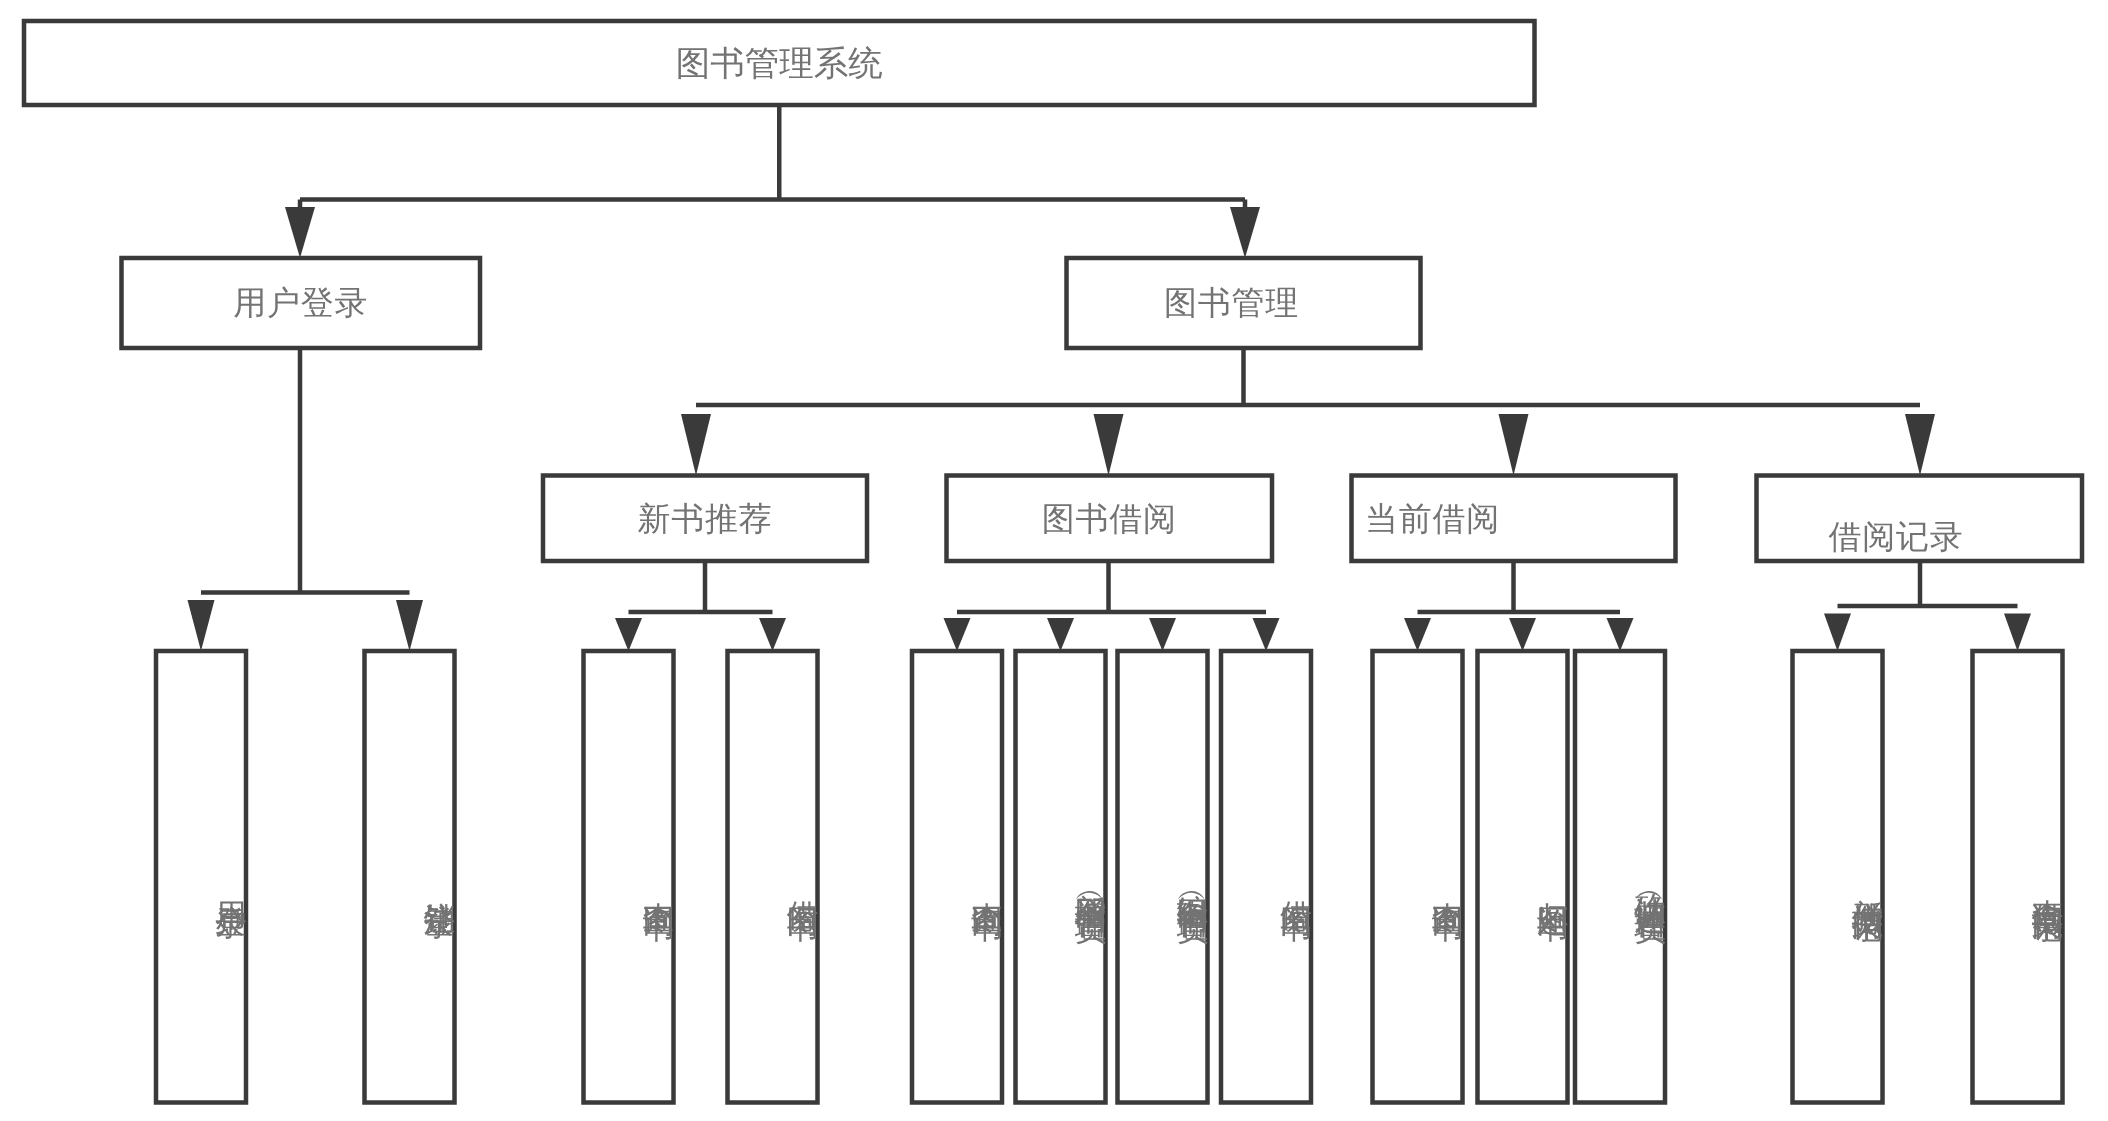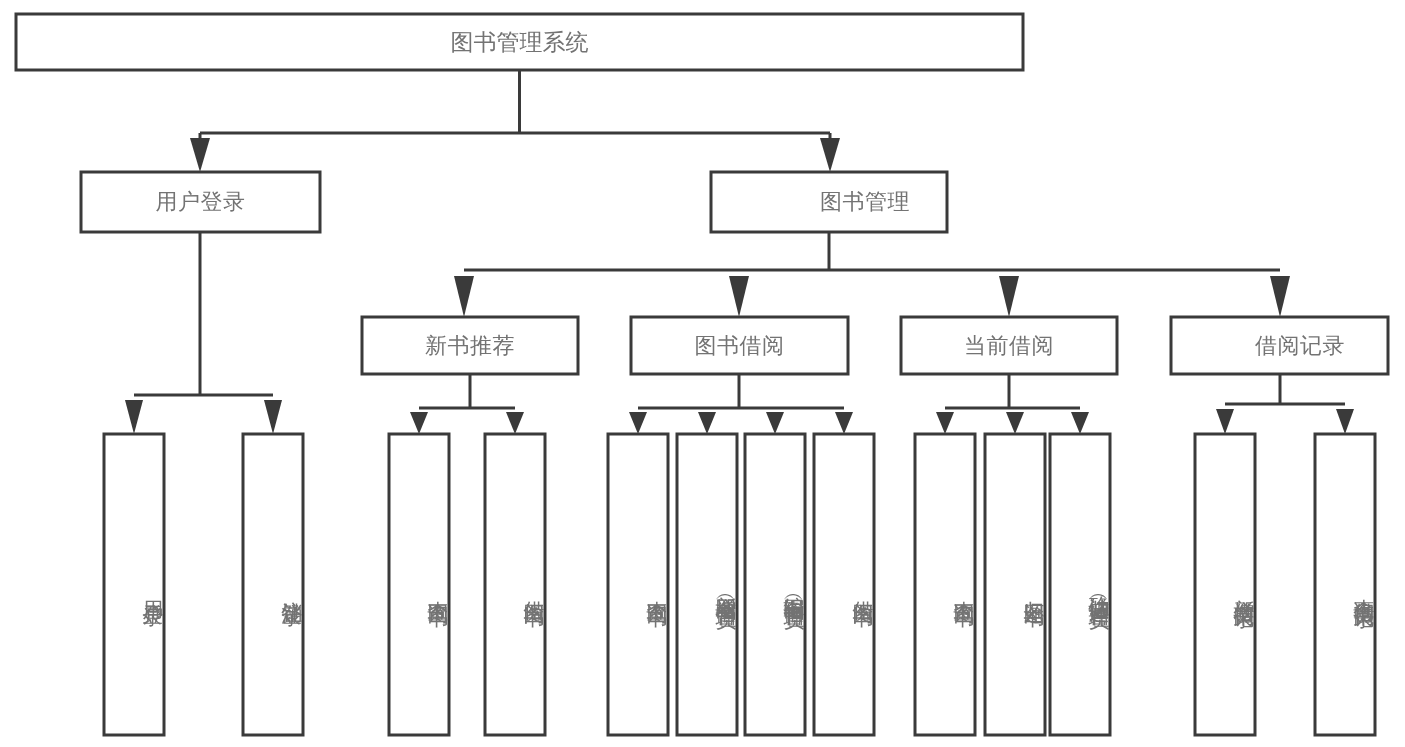--- a/index.html
+++ b/index.html
@@ -162,26 +162,26 @@
     <rect class="box-rect" x="915" y="434" width="60" height="301"></rect>
     <rect class="box-rect" x="985" y="434" width="60" height="301"></rect>
     <rect class="box-rect" x="1050" y="434" width="60" height="301"></rect>
     <rect class="box-rect" x="1195" y="434" width="60" height="301"></rect>
     <rect class="box-rect" x="1315" y="434" width="60" height="301"></rect>
   </svg>
 
   <div class="node-label root" style="left:16px;  top:14px;  width:1007px; height:56px;">图书管理系统</div>
 
   <div class="node-label horiz" style="left:81px;  top:172px; width:239px; height:60px;">用户登录</div>
-  <div class="node-label horiz" style="left:735px; top:172px; width:260px; height:60px;">图书管理</div>
+  <div class="node-label horiz" style="left:691px; top:172px; width:260px; height:60px;">图书管理</div>
 
   <div class="node-label horiz" style="left:631px;  top:317px; width:217px; height:57px;">图书借阅</div>
   <div class="node-label horiz" style="left:362px;  top:317px; width:216px; height:57px;">新书推荐</div>
-  <div class="node-label horiz" style="left:901px;  top:317px; width:216px; height:57px;">当前借阅</div>
-  <div class="node-label horiz" style="left:1171px; top:317px; width:186px; height:57px;margin-left:36px;">借阅记录</div>
+  <div class="node-label horiz" style="left:847px;  top:317px; width:216px; height:57px;">当前借阅</div>
+  <div class="node-label horiz" style="left:1171px; top:329px; width:186px; height:57px;">借阅记录</div>
 
   <div class="node-label vert" style="left:104px;  top:434px; width:60px; height:301px;">用户登录</div>
   <div class="node-label vert" style="left:243px;  top:434px; width:60px; height:301px;">注销登录</div>
   <div class="node-label vert" style="left:389px;  top:434px; width:60px; height:301px;">查询图书</div>
   <div class="node-label vert" style="left:485px;  top:434px; width:60px; height:301px;">借阅图书</div>
   <div class="node-label vert" style="left:608px;  top:434px; width:60px; height:301px;">查询图书</div>
   <div class="node-label vert" style="left:677px;  top:434px; width:60px; height:301px;">新增图书（管理员）</div>
   <div class="node-label vert" style="left:745px;  top:434px; width:60px; height:301px;">编辑图书（管理员）</div>
   <div class="node-label vert" style="left:814px;  top:434px; width:60px; height:301px;">借阅图书</div>
   <div class="node-label vert" style="left:915px;  top:434px; width:60px; height:301px;">查询图书</div>

